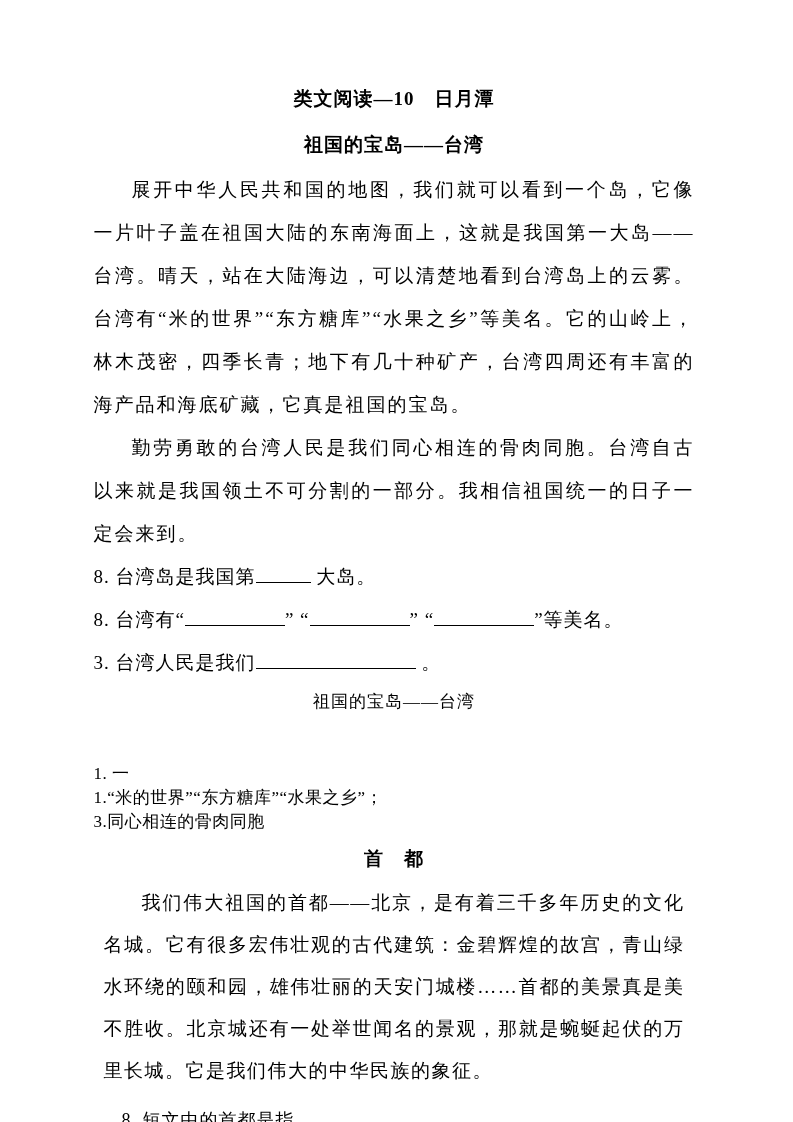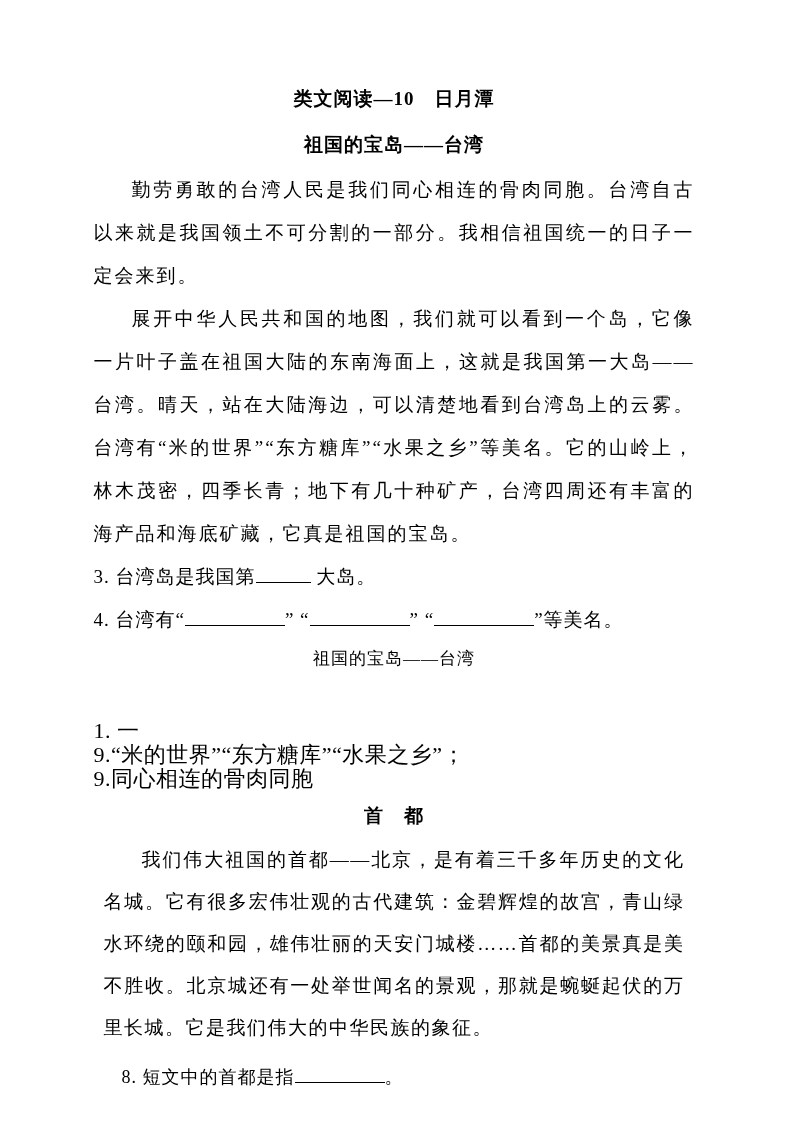--- a/index.html
+++ b/index.html
@@ -58,21 +58,21 @@
     margin: 2px 0 0 0;
     text-align: center;
     font-size: 17px;
     line-height: 32px;
     letter-spacing: 1px;
   }
   .answers {
     margin-top: 44px;
   }
   .answer-line {
-    font-size: 22px;
+    font-size: 17px;
     line-height: 24px;
     letter-spacing: 0.5px;
   }
   .capital-heading {
     margin: 12px 0 6px 0;
     text-align: center;
     font-size: 19px;
     font-weight: bold;
     letter-spacing: 1px;
     font-family: Liberation Serif, serif;
@@ -96,35 +96,36 @@
 </style>
 </head>
 <body>
 
 <div class="page">
 
   <h1 class="doc-title">类文阅读—10　日月潭</h1>
 
   <h2 class="section-heading">祖国的宝岛——台湾</h2>
 
+  <p class="para">展开中华人民共和国的地图，我们就可以看到一个岛，它像一片叶子盖在祖国大陆的东南海面上，这就是我国第一大岛——台湾。晴天，站在大陆海边，可以清楚地看到台湾岛上的云雾。台湾有“米的世界”“东方糖库”“水果之乡”等美名。它的山岭上，林木茂密，四季长青；地下有几十种矿产，台湾四周还有丰富的海产品和海底矿藏，它真是祖国的宝岛。</p>
+
   <p class="para">勤劳勇敢的台湾人民是我们同心相连的骨肉同胞。台湾自古以来就是我国领土不可分割的一部分。我相信祖国统一的日子一定会来到。</p>
 
-  <p class="para">展开中华人民共和国的地图，我们就可以看到一个岛，它像一片叶子盖在祖国大陆的东南海面上，这就是我国第一大岛——台湾。晴天，站在大陆海边，可以清楚地看到台湾岛上的云雾。台湾有“米的世界”“东方糖库”“水果之乡”等美名。它的山岭上，林木茂密，四季长青；地下有几十种矿产，台湾四周还有丰富的海产品和海底矿藏，它真是祖国的宝岛。</p>
+  <div class="q-line"><span>8. 台湾岛是我国第</span><span class="blank w55"></span><span> 大岛。</span></div>
 
-  <div class="q-line"><span>3. 台湾岛是我国第</span><span class="blank w55"></span><span> 大岛。</span></div>
+  <div class="q-line"><span>8. 台湾有“</span><span class="blank w100"></span><span>” “</span><span class="blank w100"></span><span>” “</span><span class="blank w100"></span><span>”等美名。</span></div>
 
-  <div class="q-line"><span>4. 台湾有“</span><span class="blank w100"></span><span>” “</span><span class="blank w100"></span><span>” “</span><span class="blank w100"></span><span>”等美名。</span></div>
-
+  <div class="q-line"><span>3. 台湾人民是我们</span><span class="blank w160"></span><span> 。</span></div>
 
   <div class="sub-center">祖国的宝岛——台湾</div>
 
   <div class="answers">
     <div class="answer-line">1. 一</div>
-    <div class="answer-line">9.“米的世界”“东方糖库”“水果之乡”；</div>
-    <div class="answer-line">9.同心相连的骨肉同胞</div>
+    <div class="answer-line">1.“米的世界”“东方糖库”“水果之乡”；</div>
+    <div class="answer-line">3.同心相连的骨肉同胞</div>
   </div>
 
   <h2 class="capital-heading">首　都</h2>
 
   <p class="para2">我们伟大祖国的首都——北京，是有着三千多年历史的文化名城。它有很多宏伟壮观的古代建筑：金碧辉煌的故宫，青山绿水环绕的颐和园，雄伟壮丽的天安门城楼……首都的美景真是美不胜收。北京城还有一处举世闻名的景观，那就是蜿蜒起伏的万里长城。它是我们伟大的中华民族的象征。</p>
 
 
   <div class="q-line2"><span>8. 短文中的首都是指</span><span class="blank w90"></span><span>。</span></div>
 
 </div>

